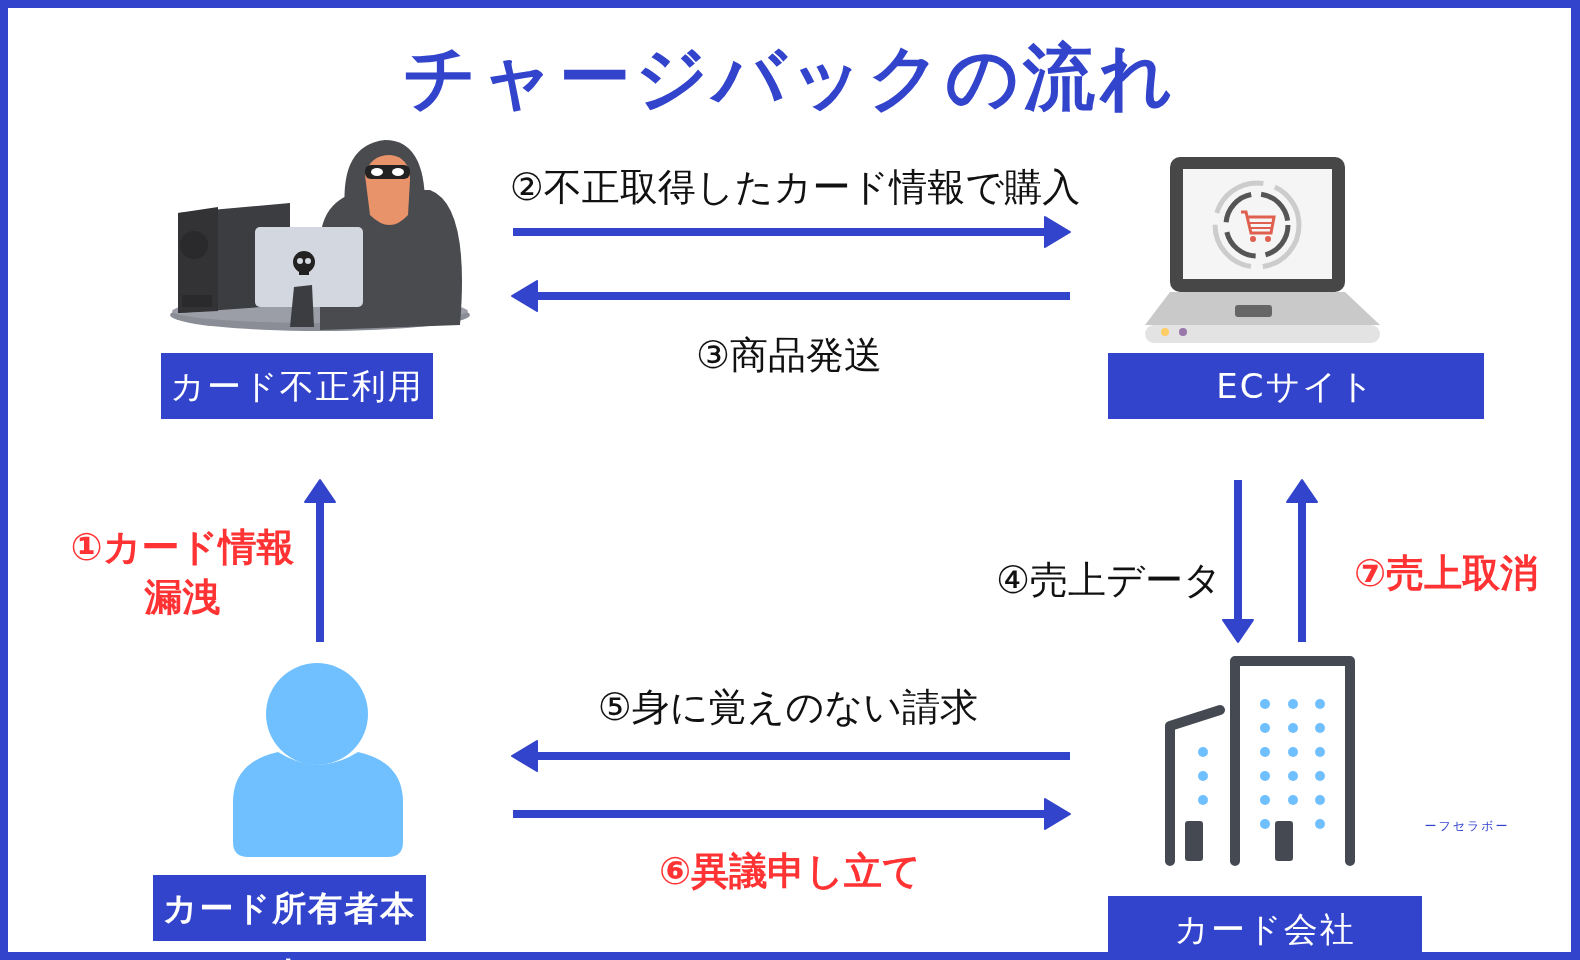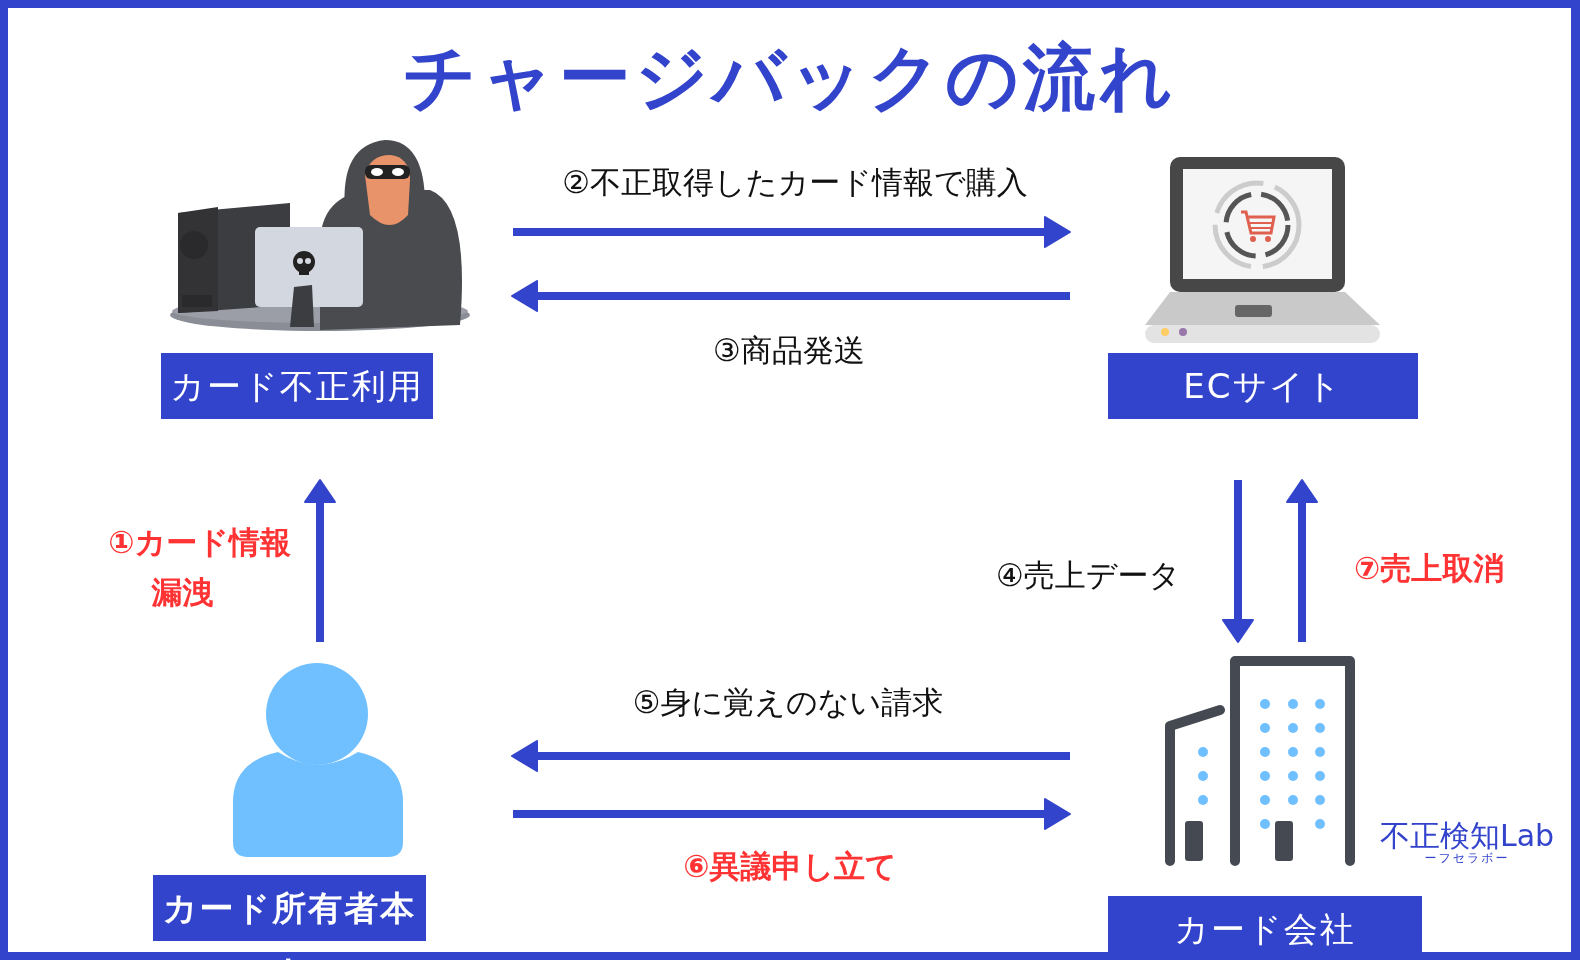--- a/index.html
+++ b/index.html
@@ -16,21 +16,21 @@
   .title {
     position: absolute; left: 0; width: 1580px; top: 30px; text-align: center;
     font-size: 72px; font-weight: bold; color: #3344cc; letter-spacing: 4px;
   }
   .node-label {
     position: absolute; background: #3344cc; color: #ffffff;
     font-size: 34px; text-align: center; line-height: 66px; height: 66px;
     letter-spacing: 2px;
   }
   .step {
-    position: absolute; font-size: 31px; color: #111111; white-space: nowrap;
+    position: absolute; font-size: 38px; color: #111111; white-space: nowrap;
   }
   .step.red { color: #ff3333; font-weight: bold; }
   .center-x { text-align: center; }
   svg.arrows { position: absolute; left: 0; top: 0; }
   .logo {
     position: absolute; left: 1372px; top: 820px; width: 190px; text-align: center;
     color: #3344cc;
   }
   .logo .main { font-size: 30px; line-height: 32px; white-space: nowrap; }
   .logo .sub { font-size: 12px; line-height: 12px; letter-spacing: 2px; }
@@ -112,21 +112,21 @@
       <circle cx="160" cy="120" r="5"></circle>
     <circle cx="105" cy="144" r="5"></circle>
       <circle cx="133" cy="144" r="5"></circle>
       <circle cx="160" cy="144" r="5"></circle>
     <circle cx="105" cy="168" r="5"></circle>
       <circle cx="160" cy="168" r="5"></circle>
   </g>
 </svg>
 
 <div class="node-label" style="left:161px;top:353px;width:272px;">カード不正利用者</div>
-<div class="node-label" style="left:1108px;top:353px;width:310px;">ECサイト</div>
+<div class="node-label" style="left:1108px;top:353px;width:376px;">ECサイト</div>
 <div class="node-label" style="left:153px;top:875px;width:273px;font-weight:bold;">カード所有者本人</div>
 <div class="node-label" style="left:1108px;top:875px;width:314px;margin-top:21px;">カード会社</div>
 
 <svg class="arrows" width="1580" height="960">
   <g fill="#3344cc" stroke="#3344cc">
 
     <g>
       <line x1="513" y1="232" x2="1052" y2="232" stroke-width="8"></line>
       <polygon points="1045,217 1070,232 1045,247" stroke-width="2" stroke-linejoin="round"></polygon>
     </g>
@@ -158,23 +158,22 @@
 
     <g>
       <line x1="513" y1="814" x2="1052" y2="814" stroke-width="8"></line>
       <polygon points="1045,799 1070,814 1045,829" stroke-width="2" stroke-linejoin="round"></polygon>
     </g>
   </g>
 </svg>
 
 <div class="step center-x" style="left:500px;top:162px;width:590px;">②不正取得したカード情報で購入</div>
 <div class="step center-x" style="left:494px;top:330px;width:590px;">③商品発送</div>
-<div class="step red center-x" style="left:46px;top:522px;width:245px;text-align:right;">①カード情報</div>
+<div class="step red center-x" style="left:60px;top:522px;width:245px;">①カード情報</div>
 <div class="step red center-x" style="left:60px;top:572px;width:245px;">漏洩</div>
 <div class="step" style="left:996px;top:548px;margin-top:7px;">④売上データ</div>
 <div class="step red" style="left:1330px;top:548px;margin-left:24px;">⑦売上取消</div>
 <div class="step center-x" style="left:488px;top:682px;width:600px;">⑤身に覚えのない請求</div>
 <div class="step red center-x" style="left:490px;top:846px;width:600px;">⑥異議申し立て</div>
 
 <div class="logo">
-  <div class="main">不正検知Lab</div>
   <div class="sub">ーフセラボー</div>
 </div>
 
 </body></html>

